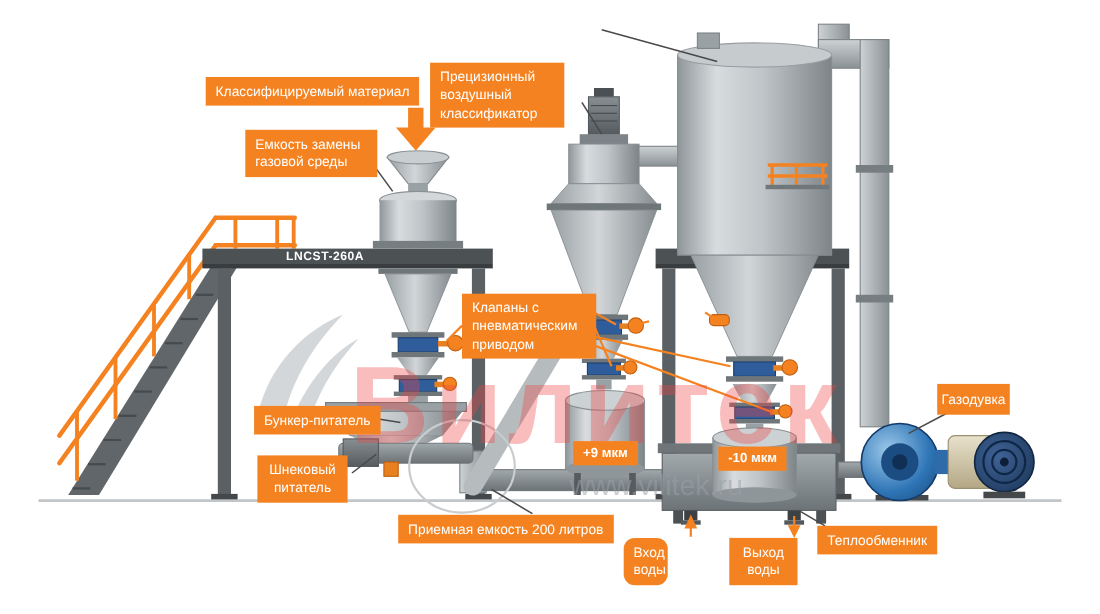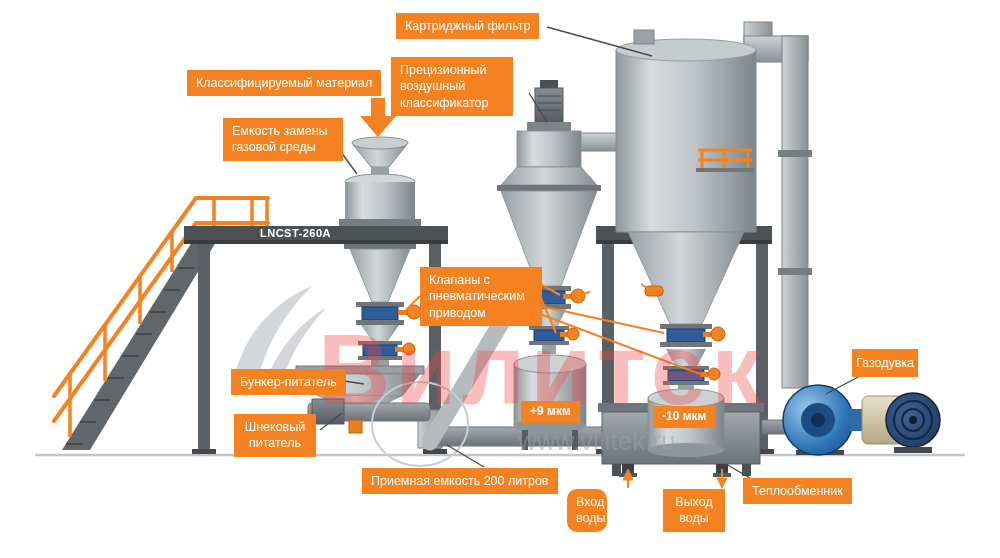--- a/index.html
+++ b/index.html
@@ -308,21 +308,20 @@
 
     <g fill="#a9b0b4" opacity="0.5">
       <path d="M232,390 C240,330 282,298 312,286 C282,316 262,352 256,390 Z"></path>
       <path d="M262,390 C278,345 306,318 326,308 C302,334 286,362 280,390 Z"></path>
     </g>
   </svg>
 
   <div class="wm-text">Вилитек</div>
   <div class="wm-url">www.vilitek.ru</div>
 
-  <div class="lbl nowrap" style="left:396px; top:13px;">Картриджный фильтр</div>
 
   <div class="lbl left" style="left:391px; top:57px; width:122px;">Прецизионный воздушный классификатор</div>
 
   <div class="lbl nowrap" style="left:187px; top:70px;">Классифицируемый материал</div>
 
   <div class="lbl left" style="left:223px; top:118px; width:120px;">Емкость замены газовой среды</div>
 
   <div class="lbl left" style="left:420px; top:267px; width:122px;">Клапаны с пневматическим приводом</div>
 
 

